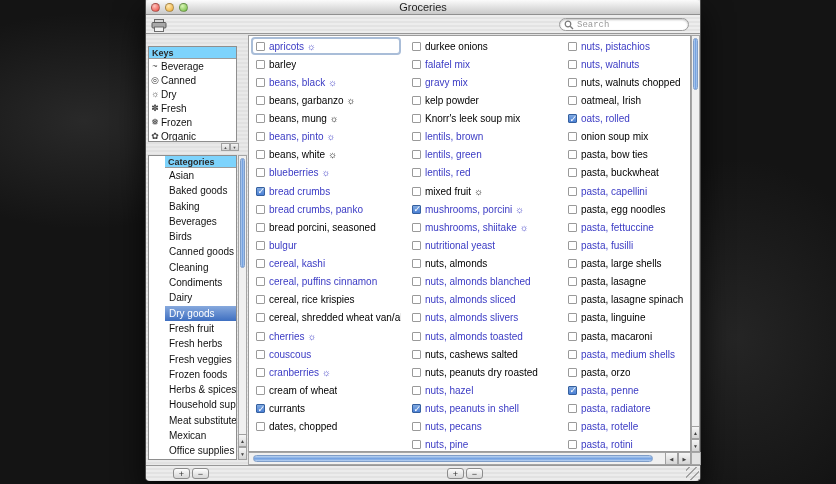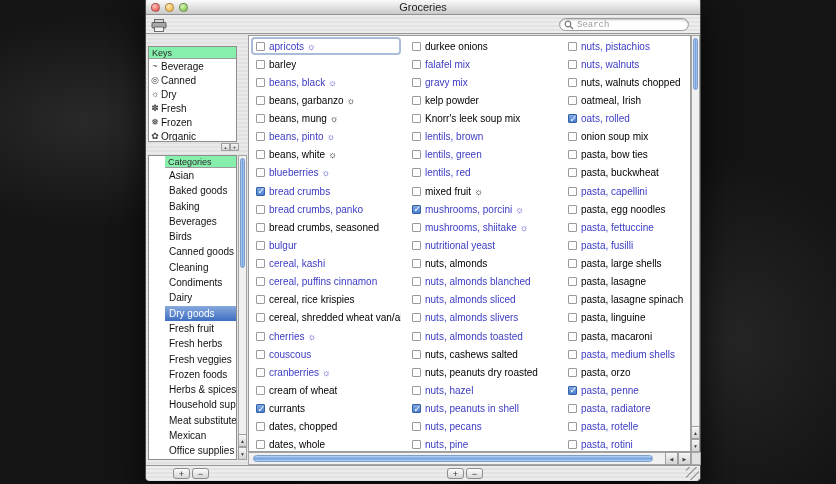--- a/index.html
+++ b/index.html
@@ -45,21 +45,21 @@
     background:#fff; border:1px solid #9a9a9a; border-radius:8px;
     box-shadow:inset 0 1px 2px rgba(0,0,0,.25);
     display:flex; align-items:center; padding-left:4px;
   }
   .searchinput { border:none; outline:none; background:transparent;
     font-size:9px; width:100px; height:23px; margin-left:3px; color:#333;
     font-family:Liberation Mono, monospace; }
   .searchinput::placeholder { color:#9a9a9a; }
   .panel { position:absolute; background:#fff; border:1px solid #8e8e8e; }
   .panel-header { height:12px; line-height:12px; font-size:9px; color:#2a2a2a;
-    padding-left:3px; background:#86efac; border-bottom:1px solid #9c9c9c; }
+    padding-left:3px; background:#7dd3fc; border-bottom:1px solid #9c9c9c;font-weight:bold; }
   .keys-panel { left:2px; top:46px; width:89px; height:96px; overflow:hidden; }
   .key-row { display:flex; align-items:center; height:14px; }
   .key-icon { width:12px; text-align:center; font-size:9px; color:#444; }
   .key-label { font-size:10px; color:#111; }
   .mini-arrows { position:absolute; left:75px; top:143px; display:flex; }
   .mini-btn { width:9px; height:8px; background:linear-gradient(#f4f4f4,#d2d2d2);
     border:1px solid #a0a0a0; font-size:4px; color:#555;
     display:flex; align-items:center; justify-content:center; }
   .cats-panel { left:2px; top:155px; width:89px; height:305px; overflow:hidden;padding-left:16px; }
   .cat-row { height:15.3px; line-height:15.3px; font-size:10px; color:#111;
@@ -241,21 +241,21 @@
         <div class="item-row">
           <span class="cb checked"></span>
           <span class="item-label organic">bread crumbs</span>
         </div>
         <div class="item-row">
           <span class="cb"></span>
           <span class="item-label organic">bread crumbs, panko</span>
         </div>
         <div class="item-row">
           <span class="cb"></span>
-          <span class="item-label">bread crumbs, seasoned</span>
+          <span class="item-label">bread porcini, seasoned</span>
         </div>
         <div class="item-row">
           <span class="cb"></span>
           <span class="item-label organic">bulgur</span>
         </div>
         <div class="item-row">
           <span class="cb"></span>
           <span class="item-label organic">cereal, kashi</span>
         </div>
         <div class="item-row">
@@ -286,24 +286,20 @@
           <span class="cb"></span>
           <span class="item-label">cream of wheat</span>
         </div>
         <div class="item-row">
           <span class="cb checked"></span>
           <span class="item-label">currants</span>
         </div>
         <div class="item-row">
           <span class="cb"></span>
           <span class="item-label">dates, chopped</span>
-        </div>
-        <div class="item-row">
-          <span class="cb"></span>
-          <span class="item-label">dates, whole</span>
         </div>
       </div>
     <div class="col" id="col1">
         <div class="item-row">
           <span class="cb"></span>
           <span class="item-label">durkee onions</span>
         </div>
         <div class="item-row">
           <span class="cb"></span>
           <span class="item-label organic">falafel mix</span>

